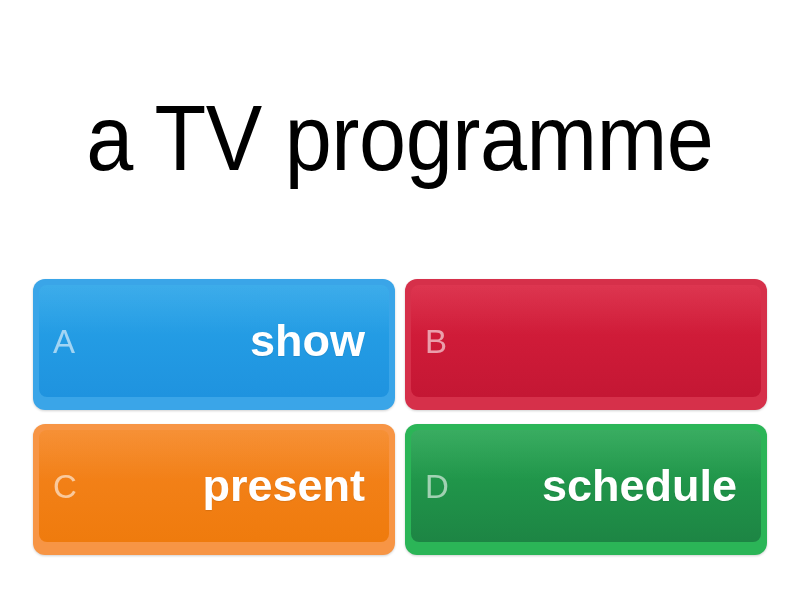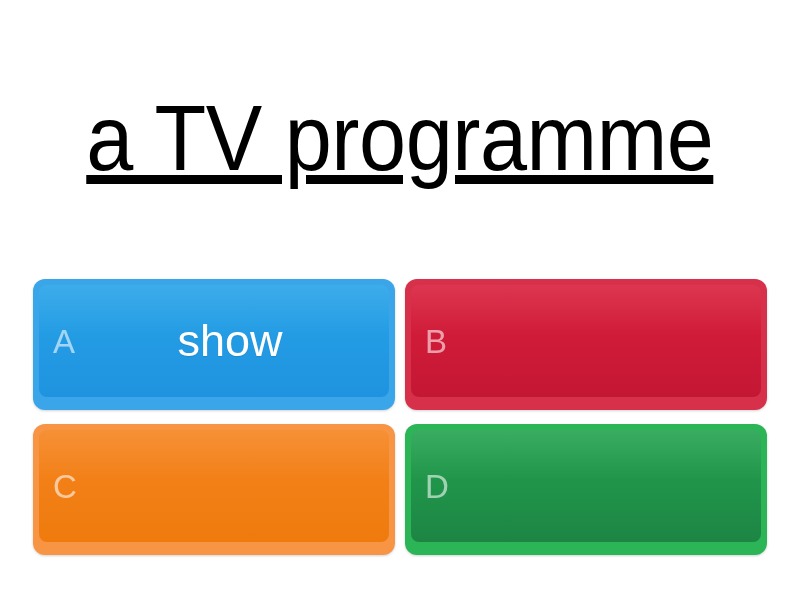--- a/index.html
+++ b/index.html
@@ -28,21 +28,20 @@
   .question-area {
     position: absolute;
     left: 0;
     top: 14px;
     width: 800px;
     height: 250px;
     display: flex;
     align-items: center;
     justify-content: center;
     text-align: center;
-    text-decoration: underline;
   }
   .question-text {
     font-family: "Liberation Sans", "DejaVu Sans", sans-serif;
     font-weight: 300;
     font-size: 92px;
     line-height: 1.08;
     color: #000000;
     letter-spacing: -0.5px;
     max-width: 760px;
     padding: 0 14px;
@@ -97,23 +96,23 @@
     width: 42px;
     text-align: left;
     font-size: 33px;
     font-weight: 400;
     color: rgba(255,255,255,0.58);
     line-height: 1;
     padding-left: 2px;
   }
   .tile-label {
     flex: 1 1 auto;
-    text-align: center;
+    text-align: right;
     font-size: 45px;
-    font-weight: normal;
+    font-weight: bold;
     color: #ffffff;
     line-height: 1.05;
     padding-right: 14px;
     overflow-wrap: break-word;
     text-shadow: 0 1px 1px rgba(0,0,0,0.10);
   }
 
   
   .tile.blue   { background: #3aa5e8; }
   .tile.blue   .tile-inner { background: linear-gradient(to bottom, #27a3e8, #1f93df); }
@@ -144,23 +143,25 @@
 
     <div class="tile red">
       <div class="tile-inner">
         <span class="tile-letter">B</span>
       </div>
     </div>
 
     <div class="tile orange">
       <div class="tile-inner">
         <span class="tile-letter">C</span>
+        <span class="tile-label">present</span>
       </div>
     </div>
 
     <div class="tile green">
       <div class="tile-inner">
         <span class="tile-letter">D</span>
+        <span class="tile-label">schedule</span>
       </div>
     </div>
 
   </div>
 </div>
 
 </body></html>

